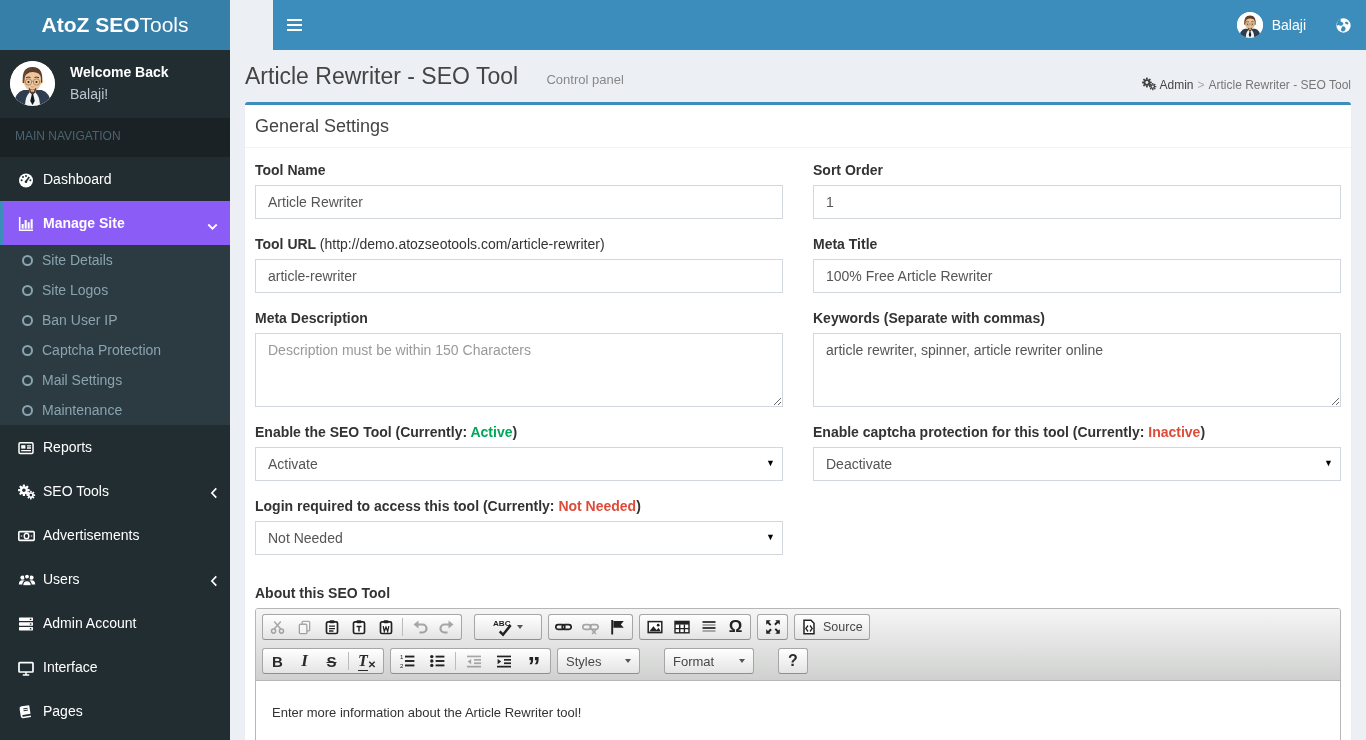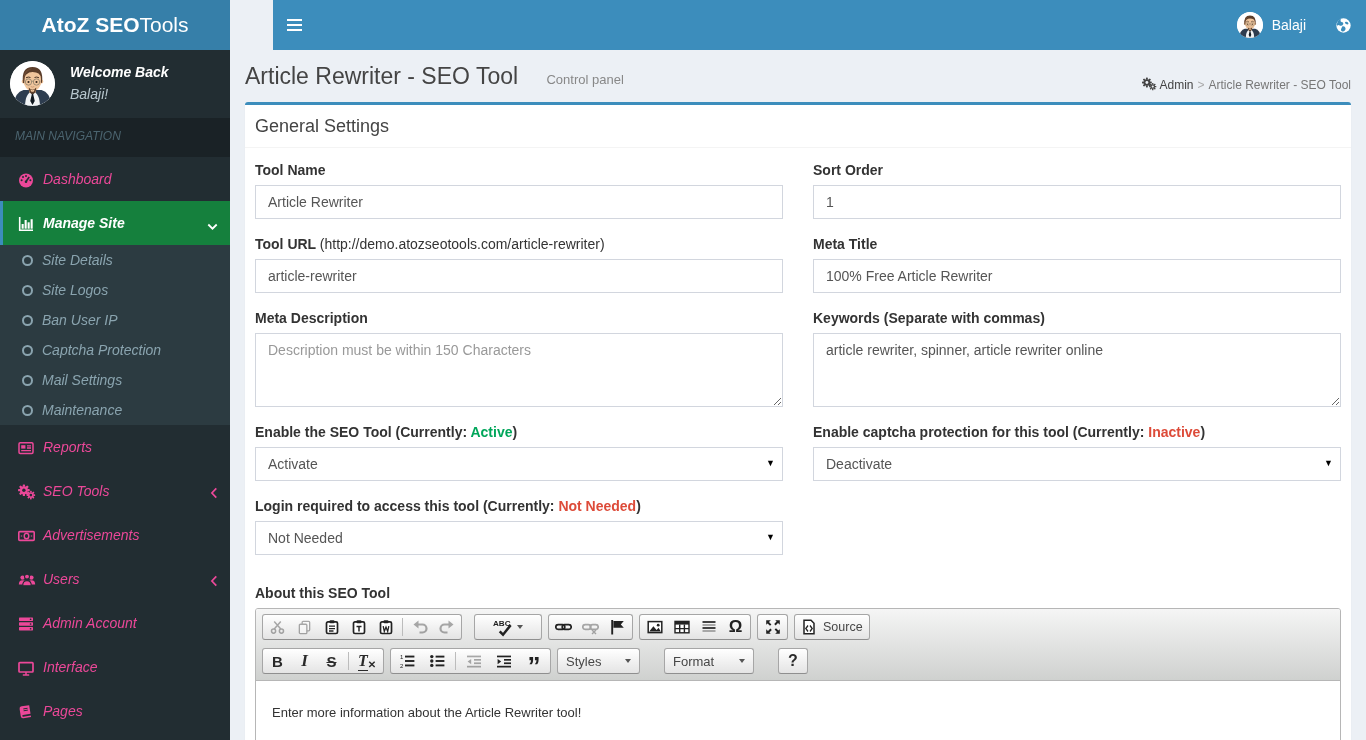--- a/index.html
+++ b/index.html
@@ -15,31 +15,31 @@
 .sidebar-toggle { position:absolute; left:0; top:0; width:44px; height:50px; }
 .sidebar-toggle .bar { position:absolute; left:14px; width:15px; height:2.3px; background:#fff; }
 .navbar-right { position:absolute; right:0; top:0; height:50px; display:flex; align-items:center; }
 .nav-user { display:flex; align-items:center; padding:0 11px 0 10px; height:50px; }
 .nav-user .avatar-sm { width:26px; height:26px; border-radius:50%; overflow:hidden; background:#fff; }
 .nav-user .avatar-sm svg { display:block; }
 .nav-user span { color:#fff; font-size:14px; margin-left:9px; }
 .nav-icon { height:50px; display:flex; align-items:center; justify-content:center; }
 
 
-.main-sidebar { position:absolute; top:50px; left:0; width:230px; height:690px; background:#222d32;font-style:italic; }
+.main-sidebar { position:absolute; top:50px; left:0; width:230px; height:690px; background:#222d32; }
 .user-panel { height:68px; padding:9px 10px; overflow:hidden; }
 .user-panel .avatar { float:left; width:45px; height:45px; margin:2px 0 0 0; border-radius:50%; overflow:hidden; background:#fff; }
 .user-panel .info { margin-left:60px; padding-top:3px; }
 .user-panel .info .hello { color:#fff; font-weight:bold; font-size:14px; line-height:20px; }
 .user-panel .info .uname { color:#b8c7ce; font-size:14px; line-height:24px; }
 .nav-header { height:39px; background:#1a2226; color:#4b646f; font-size:12px; padding:11px 15px; }
 ul.sidebar-menu { list-style:none; }
-.sidebar-menu > li > a { display:block; height:44px; padding:12px 5px 12px 15px; color:#ec4899; text-decoration:none; font-size:14px; line-height:20px; border-left:3px solid transparent; position:relative; }
+.sidebar-menu > li > a { display:block; height:44px; padding:12px 5px 12px 15px; color:#ffffff; text-decoration:none; font-size:14px; line-height:20px; border-left:3px solid transparent; position:relative; }
 .sidebar-menu > li > a .micon { display:inline-block; width:25px; text-align:left; vertical-align:middle; }
-.sidebar-menu > li.active > a { color:#fff; background:#15803d; border-left-color:#3c8dbc; font-weight:bold; }
+.sidebar-menu > li.active > a { color:#fff; background:#8b5cf6; border-left-color:#3c8dbc; font-weight:bold; }
 .treeview-menu { list-style:none; background:#2c3b41; }
 .treeview-menu li a { display:block; height:30px; padding:6px 5px 6px 22px; color:#8aa4af; text-decoration:none; font-size:14px; line-height:18px; }
 .treeview-menu li a .sub-circle { display:inline-block; width:11px; height:11px; border:2.5px solid #8aa4af; border-radius:50%; margin-right:9px; vertical-align:-1px; }
 .chev { position:absolute; right:12px; top:15px; }
 
 
 .content-wrapper { position:absolute; left:230px; top:50px; width:1136px; height:690px; background:#ecf0f5; }
 .content-header { padding:15px 15px 0 15px; position:relative; height:52px; }
 .content-header h1 { font-size:23px; font-weight:normal; color:#444; display:inline-block; margin-top:-2px; }
 .content-header h1 small { font-size:13px; color:#888; font-weight:normal; margin-left:22px; }

